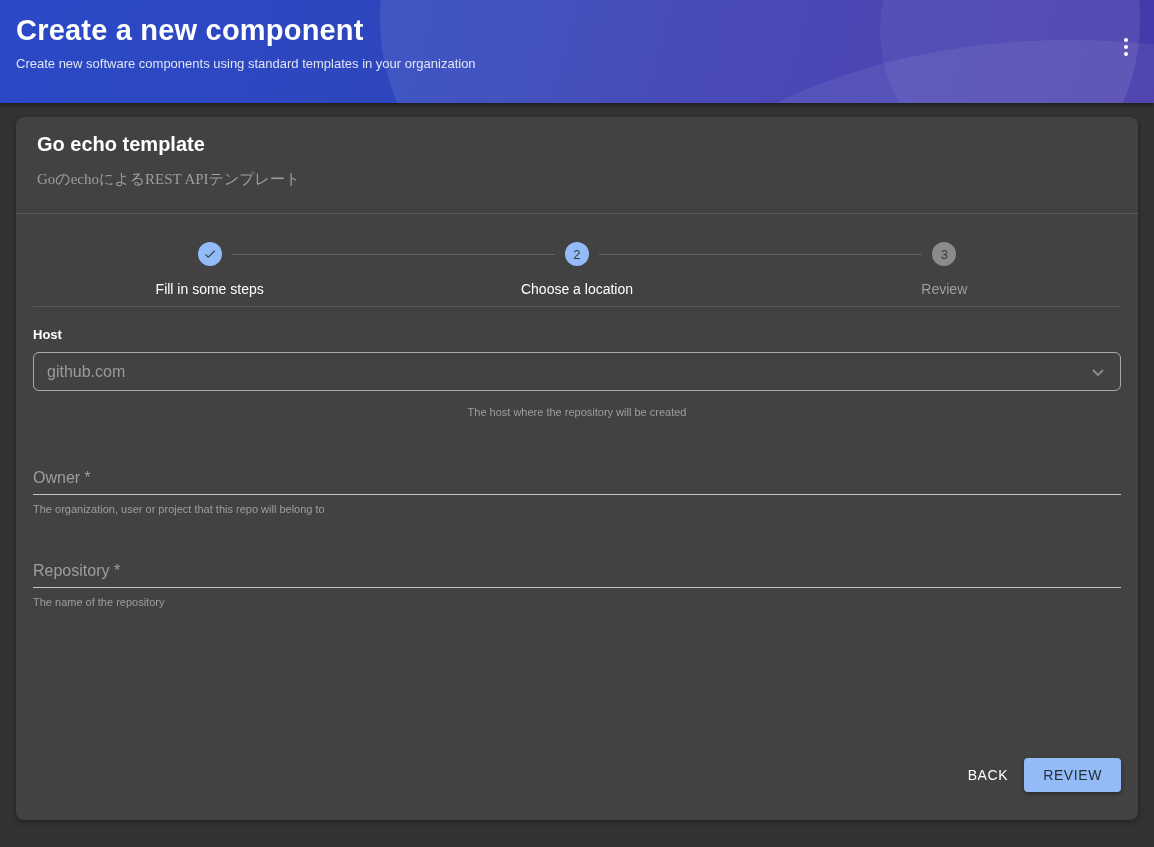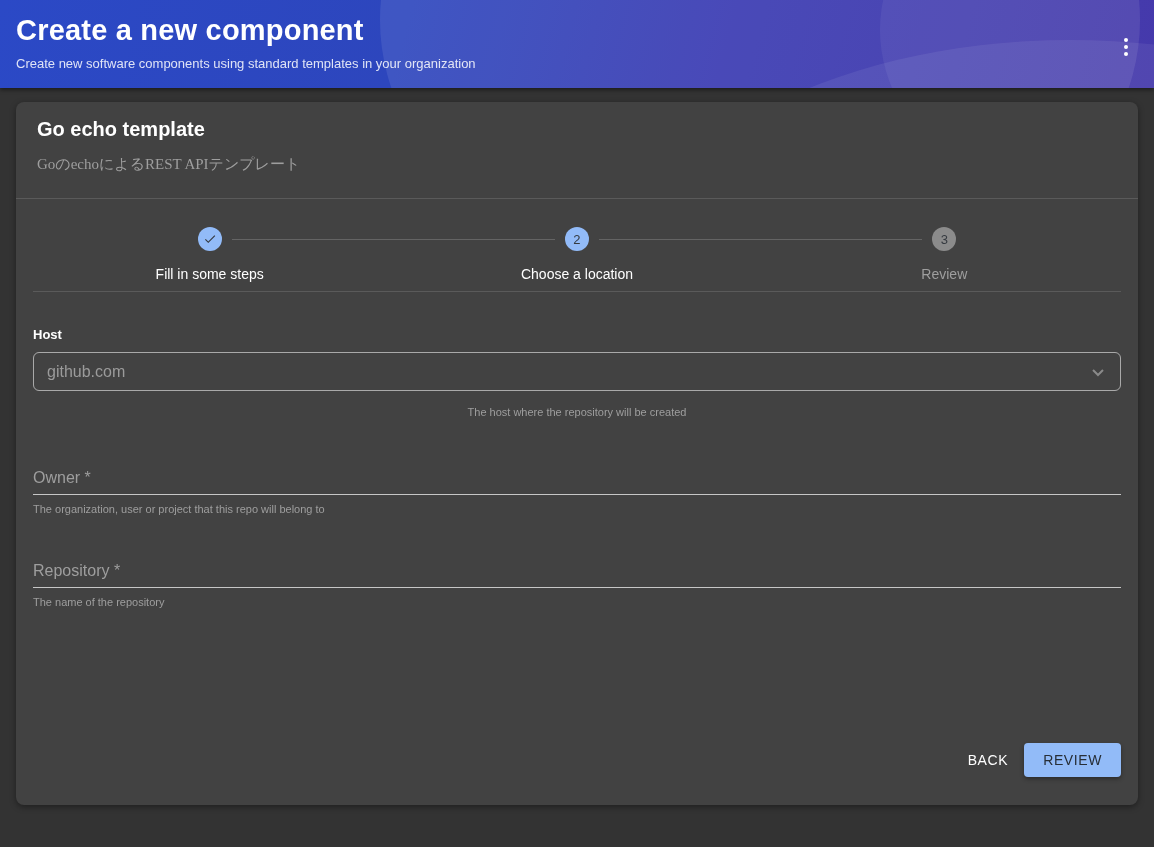--- a/index.html
+++ b/index.html
@@ -6,21 +6,21 @@
   html, body {
     width: 1154px; height: 847px;
     background: #333333;
     font-family: "Liberation Sans", "DejaVu Sans", sans-serif;
     overflow: hidden;
   }
 
   
   .page-header {
     position: relative;
-    height: 88px;
+    height: 103px;
     padding: 14px 16px 0 16px;
     background: linear-gradient(105deg, #2b49c6 0%, #2d46bd 35%, #3837b0 65%, #3a2da6 100%);
     overflow: hidden;
     box-shadow: 0 2px 4px rgba(0,0,0,0.45);
   }
   .page-header .wave1 {
     position: absolute; top: -260px; left: 380px;
     width: 760px; height: 560px;
     border-radius: 50%;
     background: rgba(255,255,255,0.09);
@@ -125,21 +125,21 @@
   
   .form-area { padding: 0 17px; flex: 1; }
   .section-title {
     margin-top: 64px;
     color: #ffffff;
     font-size: 21px;
     font-weight: bold;
   }
   .section-divider { margin-top: 9px; }
 
-  .field-host { margin-top: 35px; }
+  .field-host { margin-top: 20px; }
   .field-label-sm {
     color: #ffffff;
     font-size: 13px;
     font-weight: bold;
   }
   .select-box {
     margin-top: 10px;
     height: 39px;
     border: 1px solid rgba(255,255,255,0.55);
     border-radius: 6px;

